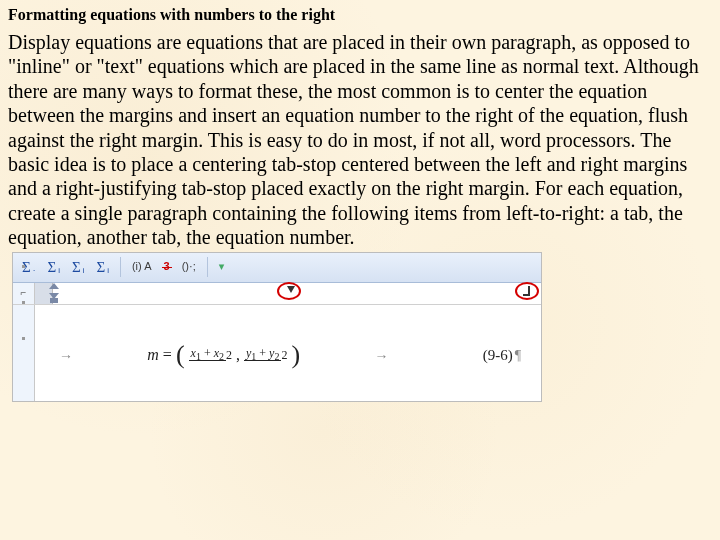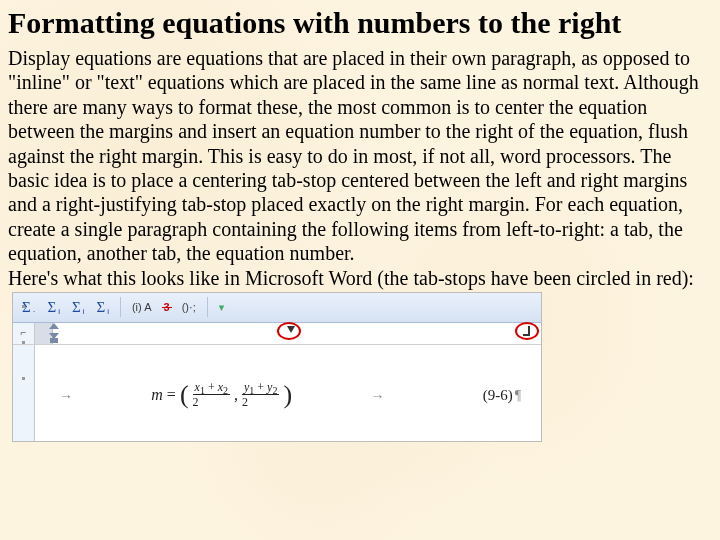--- a/index.html
+++ b/index.html
@@ -10,21 +10,21 @@
     background-image:
       radial-gradient(circle at 20% 30%, rgba(230,200,150,.15) 0%, transparent 40%),
       radial-gradient(circle at 70% 60%, rgba(235,210,160,.12) 0%, transparent 35%),
       radial-gradient(circle at 45% 80%, rgba(225,195,145,.1) 0%, transparent 30%);
     font-family: "Times New Roman", Times, serif;
     color: #000;
     padding: 6px 8px;
     overflow: hidden;
   }
   h2[data-name="page-title"] {
-    font-size: 30px;
+    font-size: 16px;
     font-weight: bold;
     margin-bottom: 6px;
   }
   p[data-name="body-paragraph"],
   p[data-name="caption-paragraph"] {
     font-size: 20px;
     line-height: 1.22;
   }
   .word-figure {
     display: inline-block;
@@ -134,39 +134,38 @@
     font-size:16px;
     color:#222;
   }
   .tab-arrow { color:#888; font-size:14px; }
   .eq-center {
     display:flex; align-items:center; gap:4px;
     font-style:italic;
   }
   .eq-center .paren { font-size:26px; font-style:normal; }
   .eq-center .frac {
-    display:inline-flex; flex-direction:column; align-items:flex-start;
+    display:inline-flex; flex-direction:row; align-items:center;
     font-style:normal; font-size:12px; line-height:1;
   }
   .eq-center .frac .num { border-bottom:1px solid #222; padding:0 2px 1px; }
   .eq-center .frac .den { padding-top:1px; }
   .eq-center .sub2 { font-size:10px; font-style:normal; position:relative; top:3px; }
   .eqnum { font-size:15px; font-style:normal;margin-left:20px; }
   .pilcrow { color:#888; font-size:14px; margin-left:2px; }
   .dot { position:absolute; width:3px; height:3px; background:#999; }
 </style>
 </head>
 <body>
 
 <h2 data-name="page-title">Formatting equations with numbers to the right</h2>
 
 <p data-name="body-paragraph">Display equations are equations that are placed in their own paragraph, as opposed to "inline" or "text" equations which are placed in the same line as normal text. Although there are many ways to format these, the most common is to center the equation between the margins and insert an equation number to the right of the equation, flush against the right margin. This is easy to do in most, if not all, word processors. The basic idea is to place a centering tab-stop centered between the left and right margins and a right-justifying tab-stop placed exactly on the right margin. For each equation, create a single paragraph containing the following items from left-to-right: a tab, the equation, another tab, the equation number.</p>
 
 <p data-name="caption-paragraph">
-  <span data-name="caption-text">Here's what this looks like in Microsoft Word (the tab-stops have been circled in red):</span>
   <span class="word-figure" data-name="word-screenshot">
 
     
     <span class="ribbon" data-name="ribbon">
       <span class="rb-item" data-name="ribbon-sigma-1">
           <span class="sigma">Σ</span>
           <span class="sub">·</span>
         </span>
       <span class="rb-item" data-name="ribbon-sigma-2">
           <span class="sigma">Σ</span>

